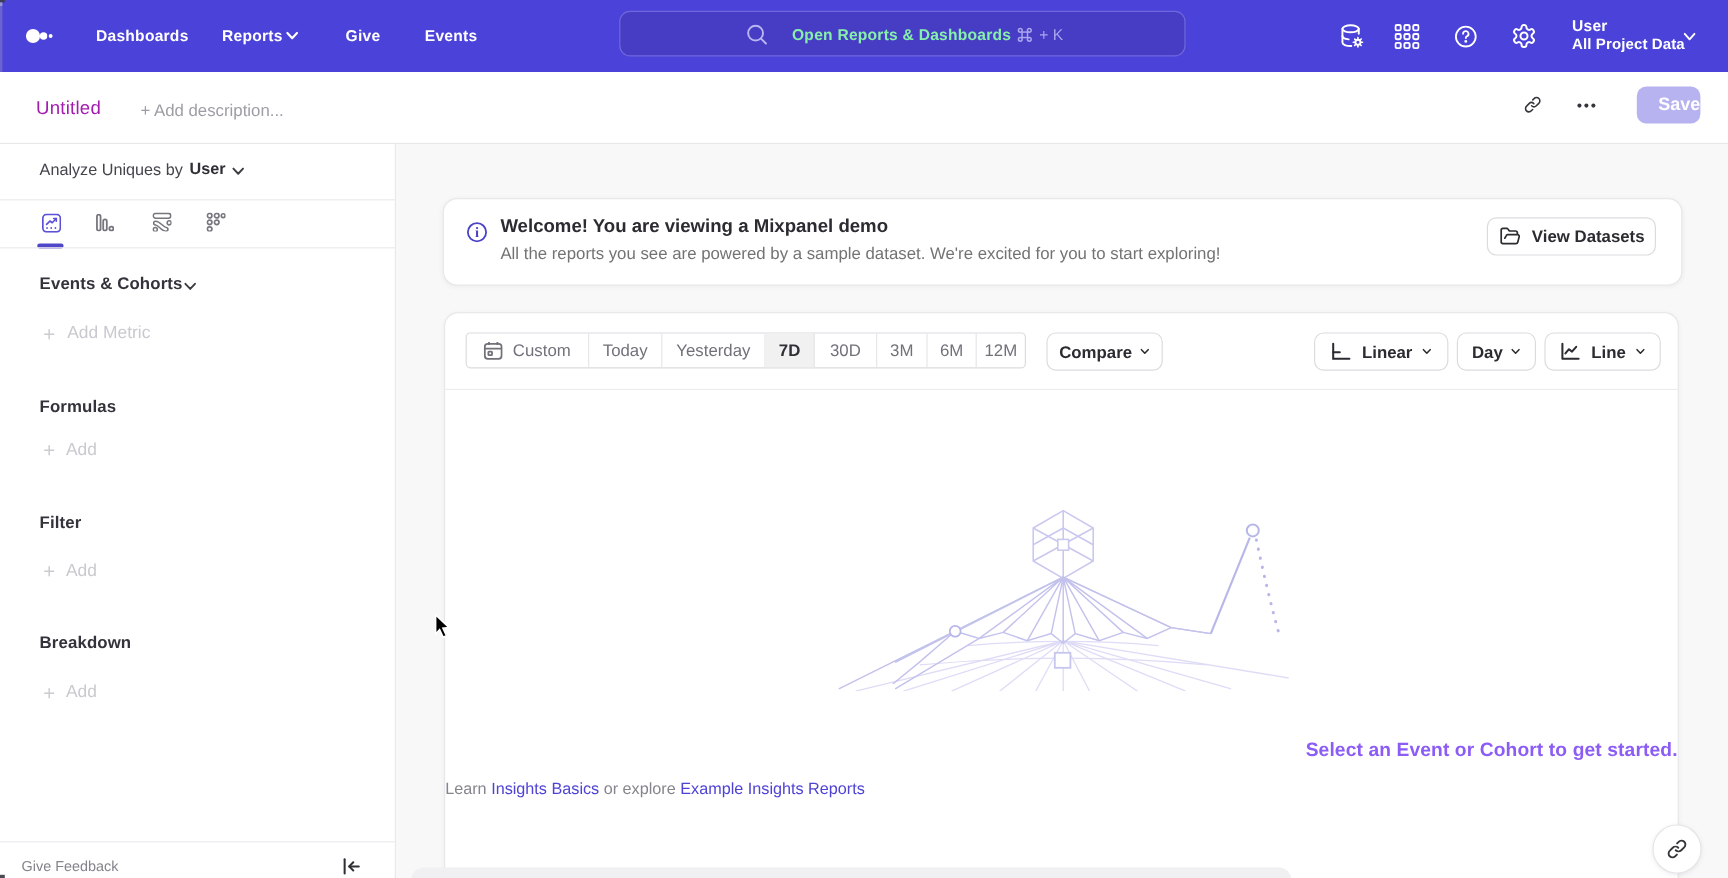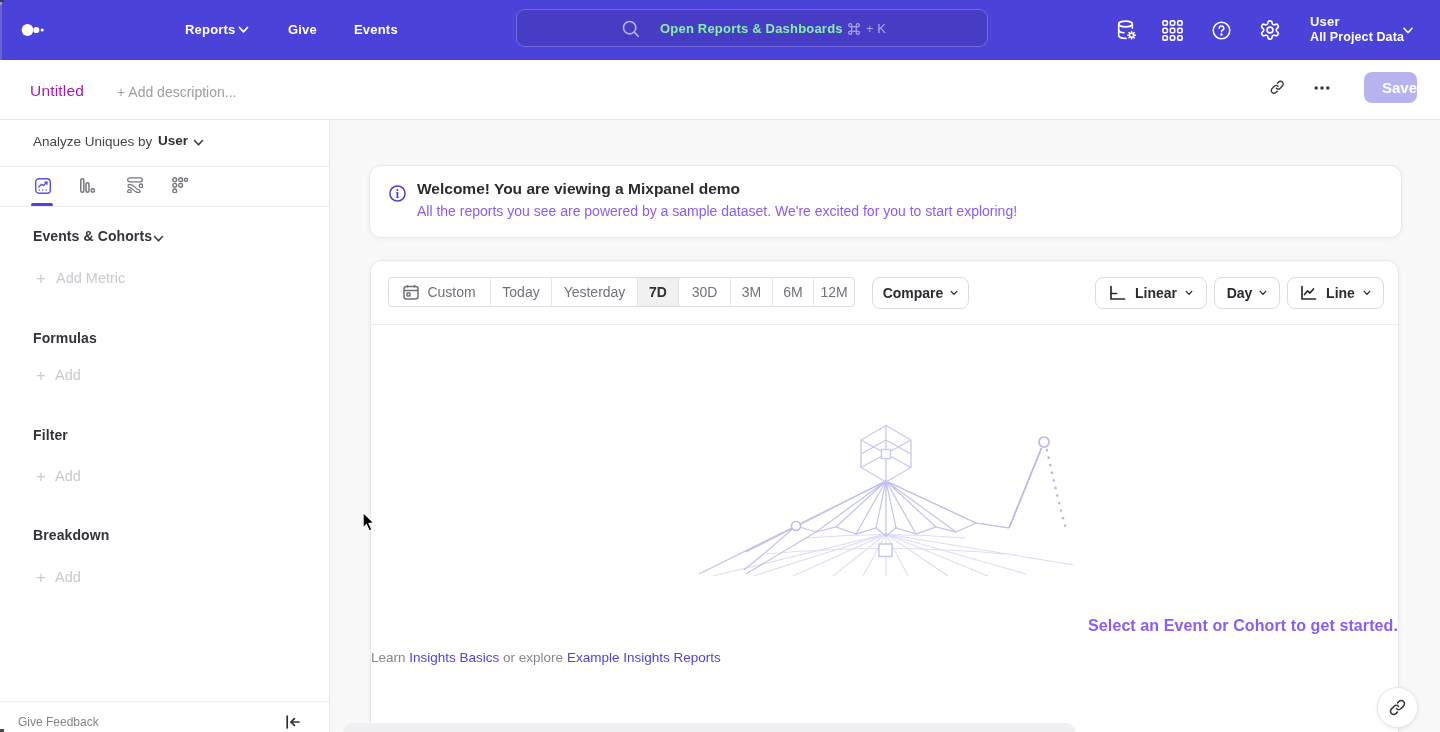--- a/index.html
+++ b/index.html
@@ -23,20 +23,21 @@
 </style>
 </head>
 <body>
 
 <div class="abs topnav">
   <svg class="abs" style="left:18px;top:21px" width="30" height="18" viewBox="0 0 30 18">
     <circle cx="9.5" cy="9" r="5.9" fill="#fff"></circle>
       <circle cx="18.3" cy="9" r="3.1" fill="#fff"></circle>
       <circle cx="24.2" cy="9" r="1.6" fill="#fff"></circle>
   </svg>
+  <div class="abs navlink" style="left:80px">Dashboards</div>
   <div class="abs navlink" style="left:185px">Reports</div>
   <svg class="abs" style="left:238px;top:26px" width="11" height="8" viewBox="0 0 11 8">
       <polyline points="1.5,1.5 5.5,5.8 9.5,1.5" fill="none" stroke="#fff" stroke-width="1.8" stroke-linecap="round" stroke-linejoin="round"></polyline>
     </svg>
   <div class="abs navlink" style="left:288px">Give</div>
   <div class="abs navlink" style="left:354px">Events</div>
   <div class="abs search"></div>
   <svg class="abs" style="left:621px;top:19px" width="20" height="20" viewBox="0 0 22 22">
       <circle cx="9.5" cy="9.5" r="6.8" fill="none" stroke="#b9b4f2" stroke-width="1.8"></circle>
       <line x1="14.5" y1="14.5" x2="19" y2="19" stroke="#b9b4f2" stroke-width="1.8" stroke-linecap="round"></line>
@@ -168,21 +169,27 @@
   </svg>
 </div>
 
 <div class="abs main">
   <div class="abs banner">
     <svg class="abs" style="left:19px;top:19px" width="17" height="17" viewBox="0 0 17 17">
       <circle cx="8.5" cy="8.5" r="7.6" fill="none" stroke="#4a43c8" stroke-width="1.5"></circle>
       <text x="8.5" y="12.8" font-family="Liberation Serif,serif" font-size="12" font-weight="700" fill="#4a43c8" text-anchor="middle">i</text>
     </svg>
     <div class="abs" style="left:47px;top:14px;font-size:15.5px;font-weight:700;color:#2b2b31">Welcome! You are viewing a Mixpanel demo</div>
-    <div class="abs" style="left:47px;top:37px;font-size:14px;color:#8b5cf6">All the reports you see are powered by a sample dataset. We're excited for you to start exploring!</div>
+    <div class="abs" style="left:47px;top:37px;font-size:14px;color:#737373">All the reports you see are powered by a sample dataset. We're excited for you to start exploring!</div>
+    <div class="abs btn" style="left:869px;top:15px;width:141px;height:32px">
+      <svg width="19" height="18" viewBox="0 0 24 24" fill="none" stroke="#2b2b31" stroke-width="1.9" stroke-linecap="round" stroke-linejoin="round" style="margin-right:9px">
+        <path d="m6 14 1.5-2.6A2 2 0 0 1 9.24 10H20a2 2 0 0 1 1.94 2.5l-1.54 6a2 2 0 0 1-1.95 1.5H4a2 2 0 0 1-2-2V5a2 2 0 0 1 2-2h3.9a2 2 0 0 1 1.69.9l.81 1.2a2 2 0 0 0 1.67.9H18a2 2 0 0 1 2 2v2"></path>
+      </svg>
+      View Datasets
+    </div>
   </div>
   <div class="abs card">
     <div class="abs" style="left:0;top:63px;width:1027px;height:1px;background:#ededf0"></div>
     <div class="abs seg" style="left:17px;top:16px">
       <div class="segc" style="width:102px">
         <svg width="16" height="16" viewBox="0 0 16 16" fill="none" stroke="#71717a" stroke-width="1.5" style="margin-right:8px">
           <rect x="1" y="2.5" width="14" height="12.5" rx="2.5"></rect>
           <line x1="1" y1="6.5" x2="15" y2="6.5"></line>
           <line x1="4.5" y1="1" x2="4.5" y2="3.5"></line>
             <line x1="11.5" y1="1" x2="11.5" y2="3.5"></line>

